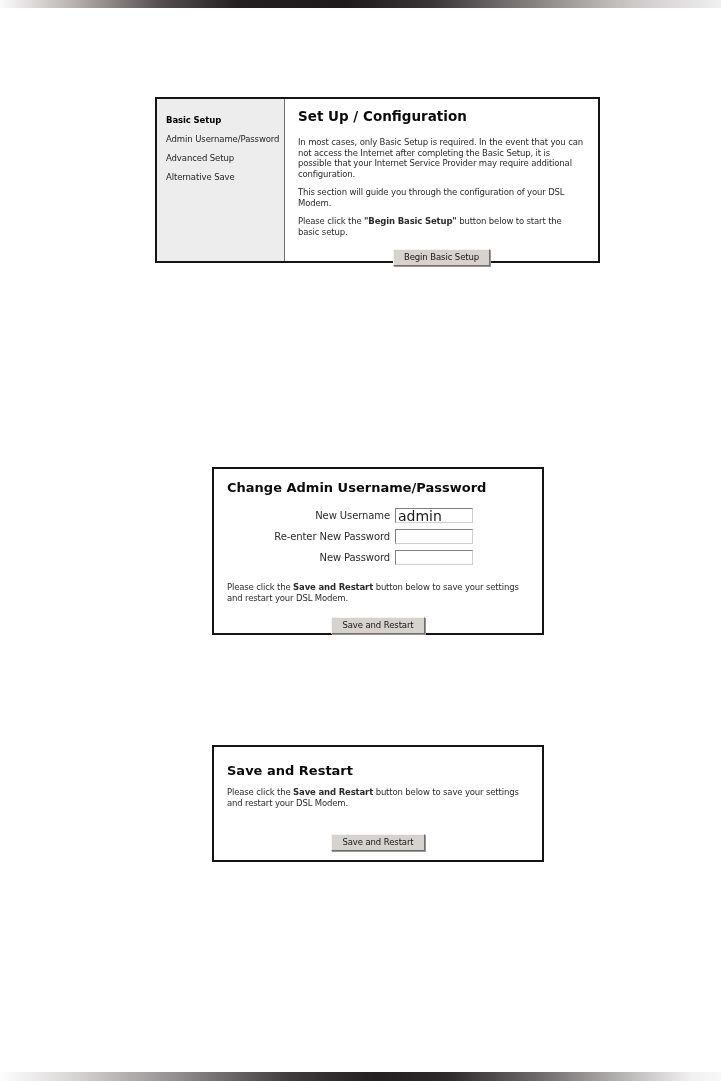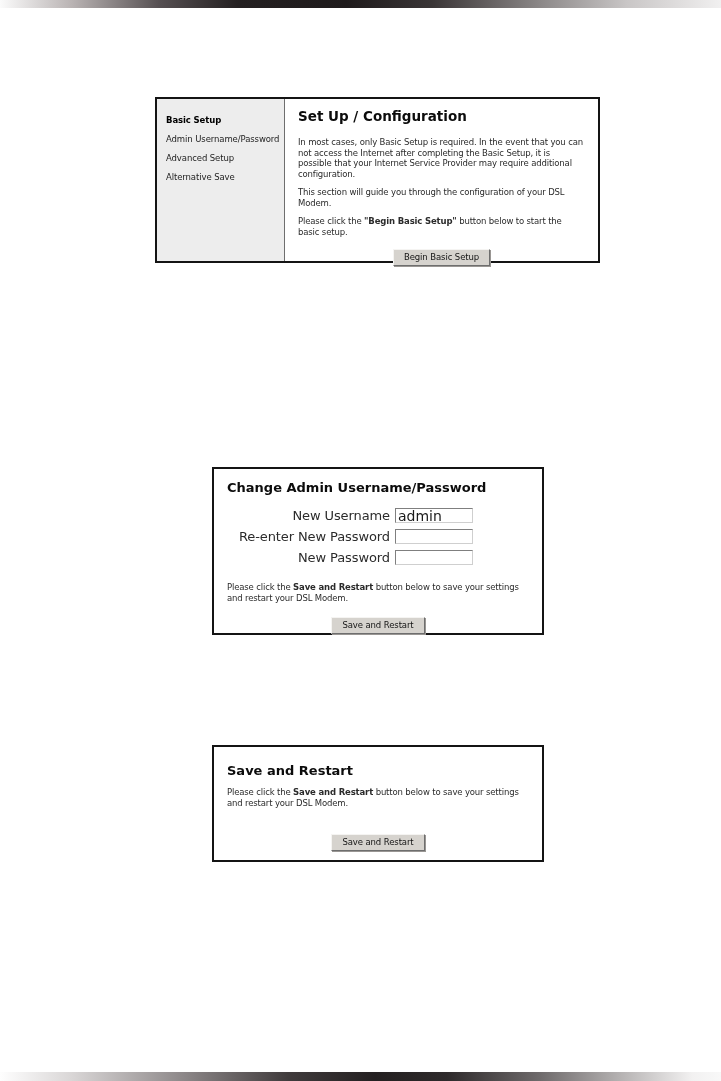--- a/index.html
+++ b/index.html
@@ -35,21 +35,21 @@
     font-family:"DejaVu Sans","Liberation Sans",sans-serif;
     font-size:8.5px;letter-spacing:-0.1px;padding:2px 10px 3px 10px;cursor:pointer;text-align:center;}
   #setup-panel .btn-row{margin-top:3px;}
 
   
   #password-panel{left:212px;top:467px;width:332px;height:168px;padding:11px 13px 0 13px;}
   .panel-title{font-size:13px;font-weight:bold;color:#0c0c0c;margin:0;letter-spacing:0;}
   .form-rows{margin-top:13px;}
   .form-row{display:flex;align-items:center;margin-bottom:6px;}
   .form-label{flex:0 0 163px;text-align:right;padding-right:5px;
-    font-size:13px;letter-spacing:-0.1px;color:#2b2b2b;}
+    font-size:10px;letter-spacing:-0.1px;color:#2b2b2b;}
   .form-input{width:72px;height:13px;background:#fff;
     border:1px solid;border-color:#7f7f7f #cfcfcf #cfcfcf #7f7f7f;
     font-family:"DejaVu Sans","Liberation Sans",sans-serif;
     font-size:14px;padding:0 2px;color:#1a1a1a;box-sizing:content-box;}
   #password-panel .body-text{margin-top:17px;margin-bottom:0;}
   #password-panel .btn-row{margin-top:10px;}
 
   
   #restart-panel{left:212px;top:745px;width:332px;height:117px;padding:16px 13px 0 13px;}
   #restart-panel .panel-title{margin-bottom:9px;}

